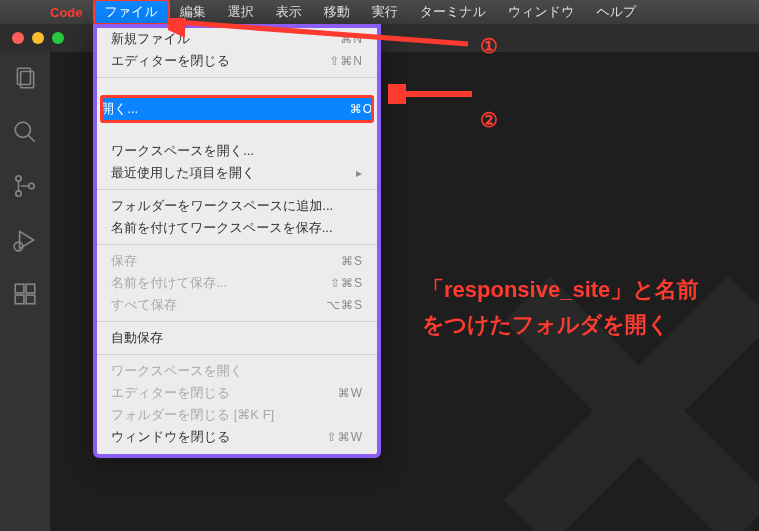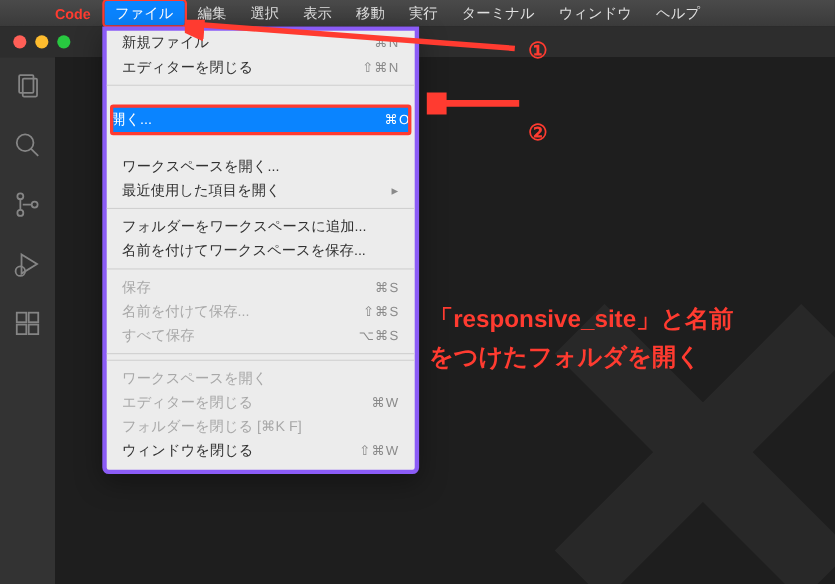--- a/index.html
+++ b/index.html
@@ -17,21 +17,21 @@
     .activity-icon { width: 28px; height: 28px; color: #858585; stroke: #858585; fill: none; stroke-width: 1.5; display:flex; align-items:center; justify-content:center; }
     .editor { flex:1; background:#1e1e1e; position:relative; }
     .dropdown { position: absolute; left: 93px; top: 24px; width: 288px; background: #ececec; border: 4px solid #8b5cf6; border-radius: 0 0 6px 6px; box-shadow: 0 8px 24px rgba(0,0,0,.35); font-size: 13px; color: #323232; padding-bottom: 6px; }
     .dd-row { display:flex; justify-content:space-between; align-items:center; height: 22px; padding: 0 14px; }
     .dd-row.disabled { color: #a8a8a8; }
     .dd-row.highlight { background: #0a84ff; color:#fff; outline: 3px solid #ff3b30; outline-offset: -2px; height: 26px; margin: 18px 4px; border-radius: 2px; padding: 0 0;}
     .dd-sep { height:1px; background:#d0d0d0; margin: 5px 0; }
     .shortcut { color:#8a8a8a; font-size:12px; letter-spacing:1px; }
     .dd-row.highlight .shortcut { color: #fff; }
     .annot-num { position:absolute; color:#ff3b30; font-size:20px; font-weight:600; }
-    .annot-text { position:absolute; color:#ff3b30; font-size:22px; font-weight:600; line-height:1.6; }
+    .annot-text { position:absolute; color:#ff3b30; font-size:22px; font-weight:600; line-height:1.6;margin-left:32px; }
     .arrow-svg { position:absolute; }
     .bg-x { position:absolute; right:-40px; bottom:-40px; width:320px; height:320px; opacity:.15; display:flex; align-items:center; justify-content:center; }
     .bg-x svg { stroke:#666; stroke-width:40; }
   </style>
 </head>
 <body>
 
 <div class="menubar">
   <span class="apple"></span>
   <span class="app-name">Code</span>
@@ -134,20 +134,23 @@
     </div>
   <div class="dd-row disabled">
       <span>名前を付けて保存...</span>
       <span class="shortcut">⇧⌘S</span>
     </div>
   <div class="dd-row disabled">
       <span>すべて保存</span>
       <span class="shortcut">⌥⌘S</span>
     </div>
   <div class="dd-sep"></div>
+  <div class="dd-row">
+      <span>自動保存</span>
+    </div>
   <div class="dd-sep"></div>
   <div class="dd-row disabled">
       <span>ワークスペースを開く</span>
     </div>
   <div class="dd-row disabled">
       <span>エディターを閉じる</span>
       <span class="shortcut">⌘W</span>
     </div>
   <div class="dd-row disabled">
       <span>フォルダーを閉じる [⌘K F]</span>

